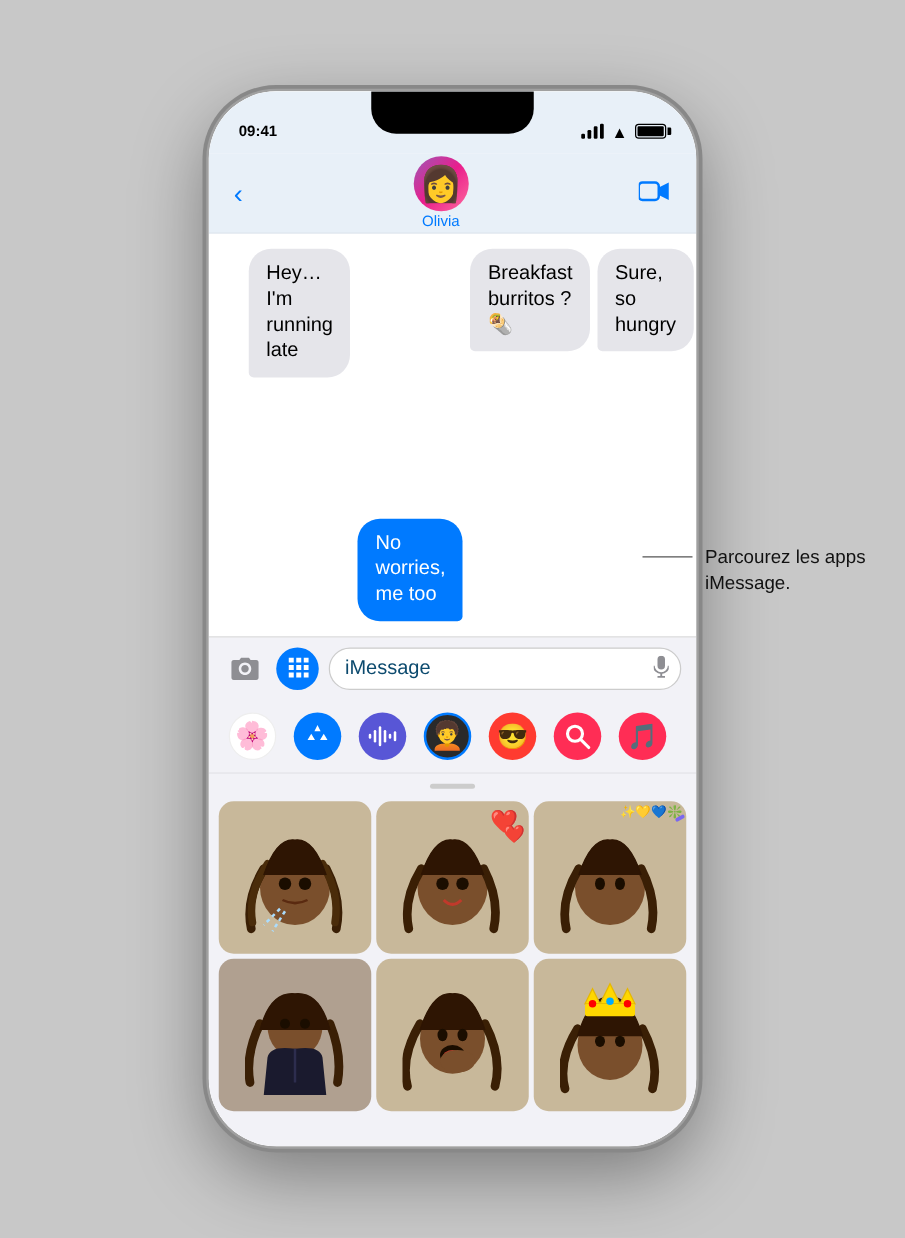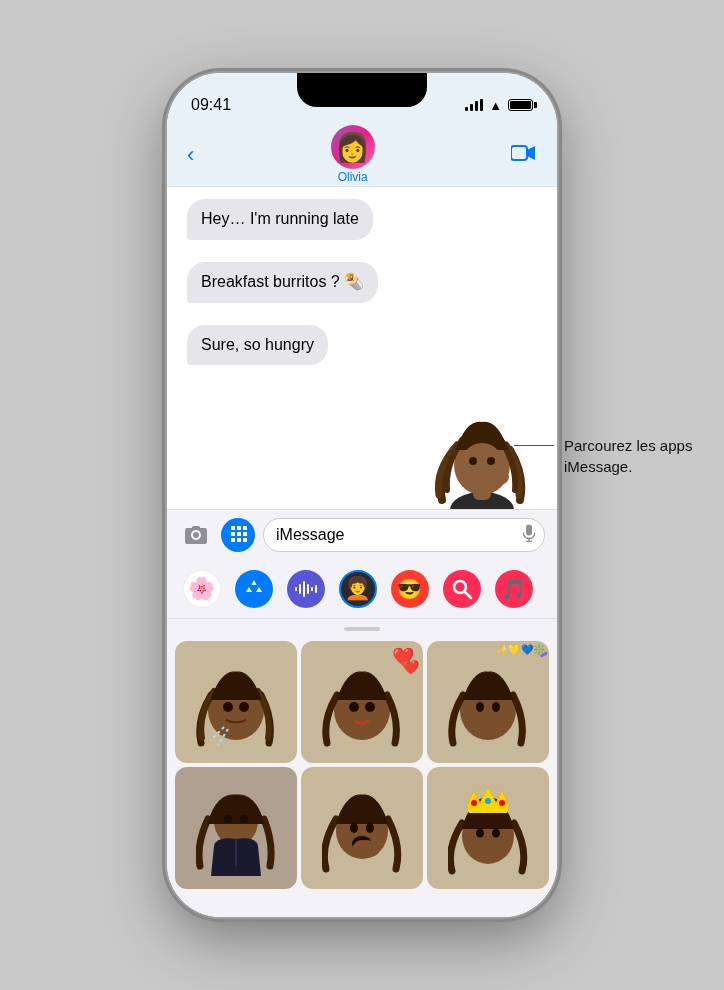--- a/index.html
+++ b/index.html
@@ -63,22 +63,22 @@
       height: 50px;
       background: #e8f0f8;
       display: flex;
       align-items: center;
       justify-content: space-between;
       padding: 14px 24px 0;
       position: relative;
     }
 
     .status-time {
-      font-size: 16px;
-      font-weight: 400;
+      font-size: 12px;
+      font-weight: 700;
       color: #000;
     }
 
     .notch {
       position: absolute;
       top: 0;
       left: 50%;
       transform: translateX(-50%);
       width: 130px;
       height: 34px;
@@ -180,24 +180,23 @@
 
     .nav-video {
       color: #007aff;
       font-size: 22px;
     }
 
     
     .chat-area {
       flex: 1;
       background: #fff;
-      padding: 12px 20px;
-      display: flex;
-      flex-direction: column;
-      gap: 22px;
+      padding: 12px 32px;
+      display: flex;
+      gap: 6px;
       overflow: hidden;
     }
 
     .bubble {
       max-width: 65%;
       padding: 10px 14px;
       border-radius: 18px;
       font-size: 16px;
       line-height: 1.3;
     }
@@ -263,21 +262,21 @@
       padding: 0 36px 0 12px;
       font-size: 16px;
       color: #8e8e93;
       display: flex;
       align-items: center;
       position: relative;
     }
 
     .message-input-text {
       font-size: 16px;
-      color: #000000;
+      color: #0c4a6e;
     }
 
     .mic-icon {
       position: absolute;
       right: 10px;
       top: 50%;
       transform: translateY(-50%);
       color: #8e8e93;
       font-size: 14px;
     }
@@ -394,20 +393,23 @@
           <svg width="26" height="18" viewBox="0 0 26 18" fill="none">
             <rect x="0" y="2" width="16" height="14" rx="3" fill="none" stroke="#007aff" stroke-width="2"></rect>
             <path d="M16 6l8-4v14l-8-4V6z" fill="#007aff"></path>
           </svg>
         </span>
       </div>
 
       <div class="chat-area">
         <div class="bubble bubble-received">
           <span>Hey… I'm running late</span>
+        </div>
+        <div class="bubble bubble-sent">
+          <span>No worries, me too</span>
         </div>
         <div class="bubble bubble-received">
           <span>Breakfast burritos ? 🌯</span>
         </div>
         <div class="bubble bubble-received">
           <span>Sure, so hungry</span>
         </div>
 
         <div style="align-self:flex-end; margin: 8px 0;">
           <svg width="110" height="130" viewBox="0 0 110 130" xmlns="http://www.w3.org/2000/svg">

